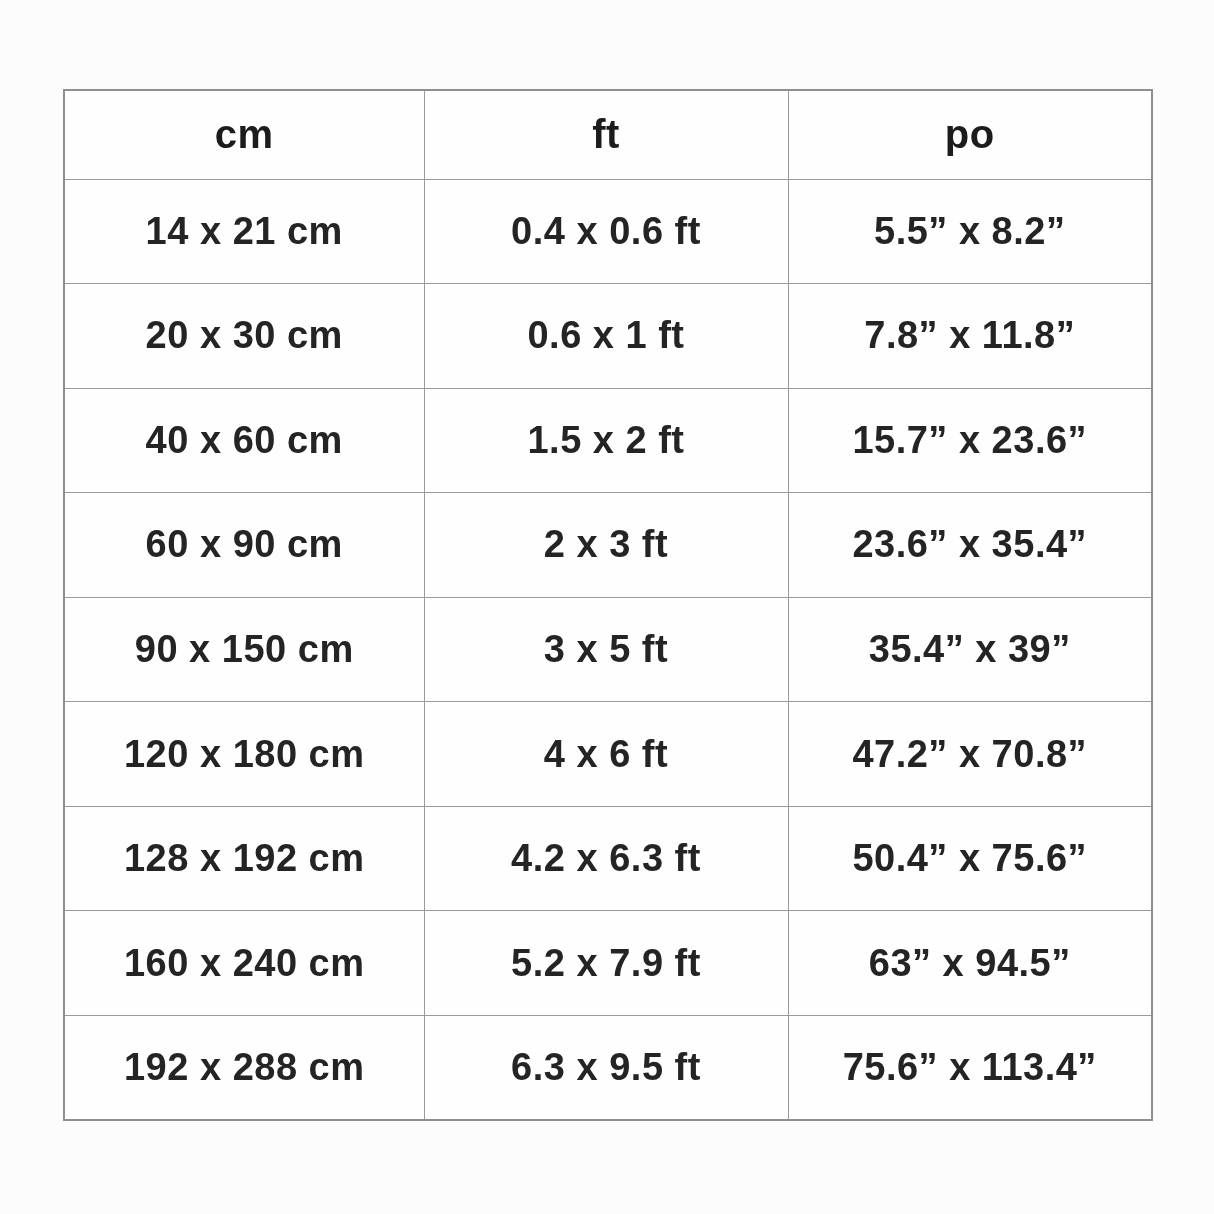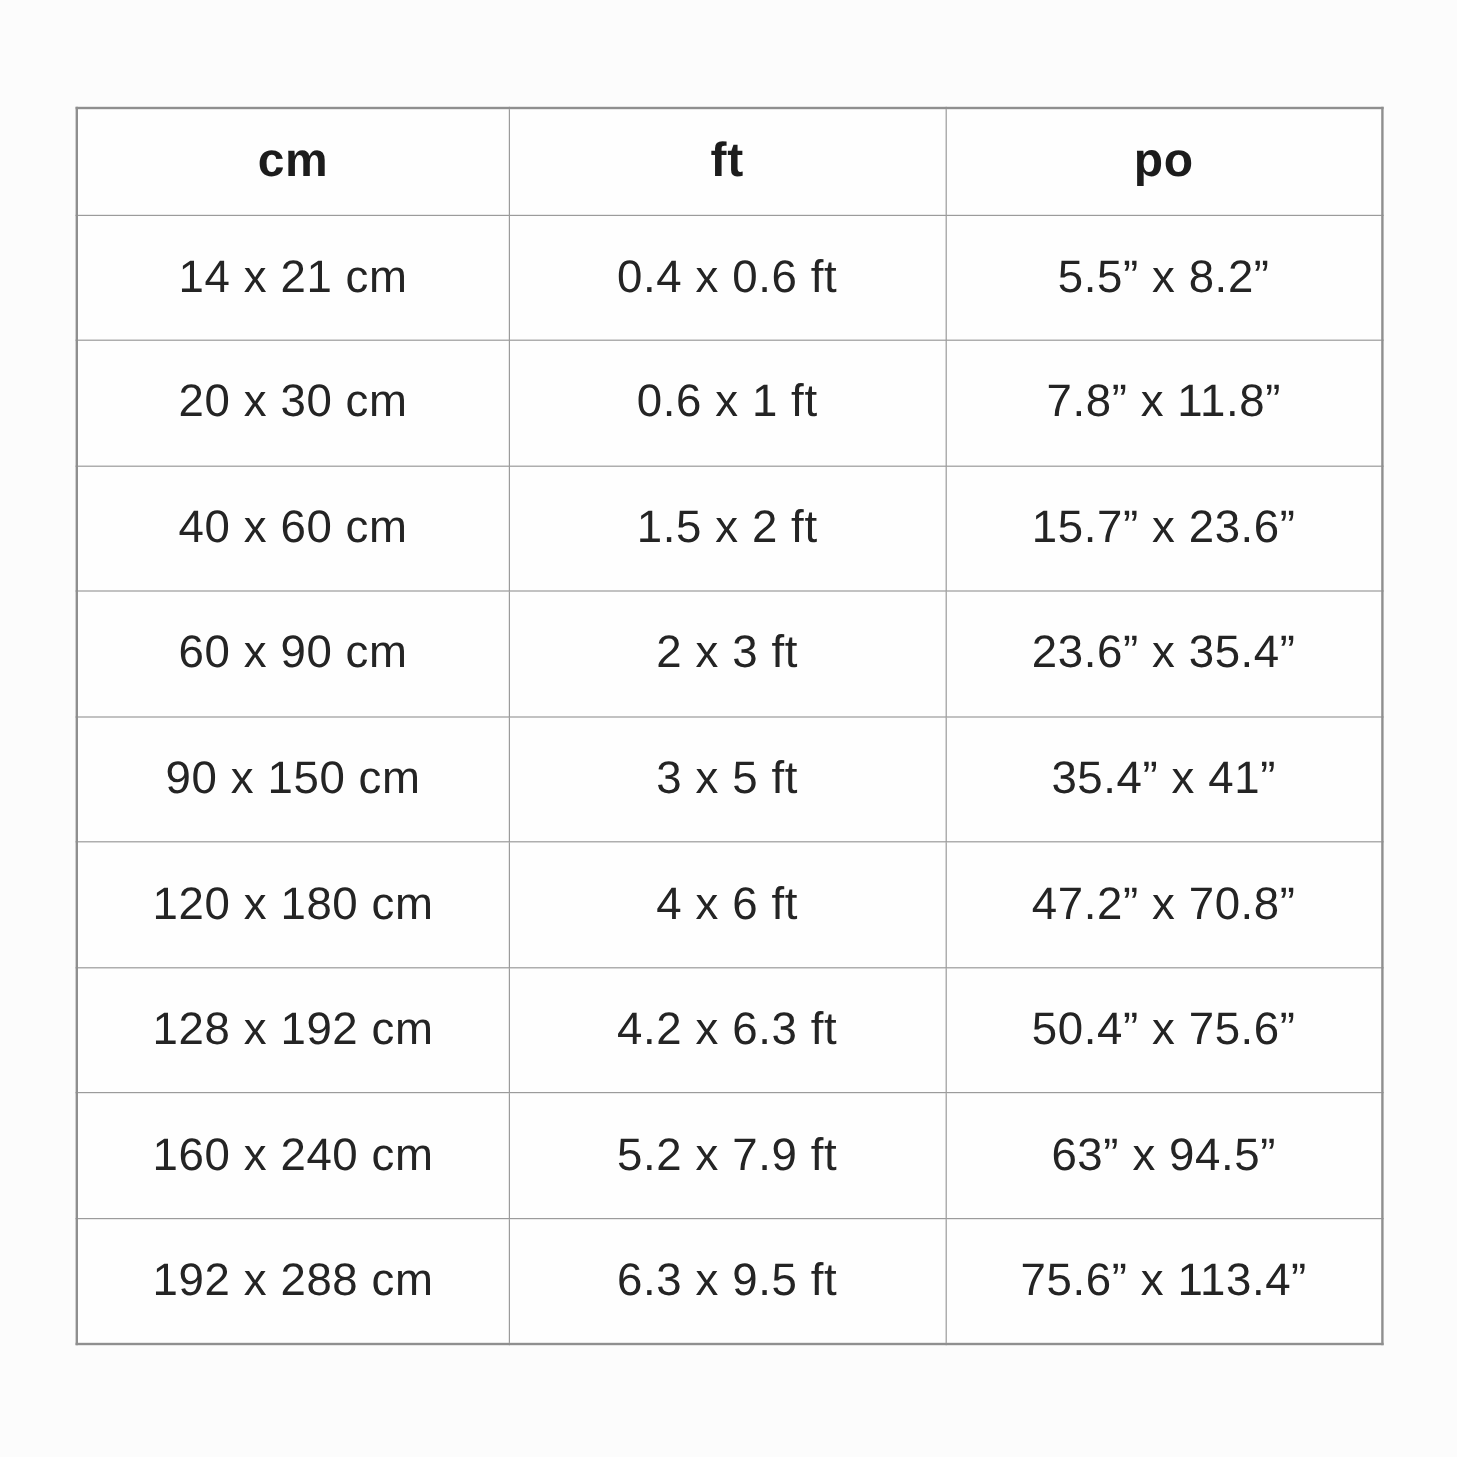--- a/index.html
+++ b/index.html
@@ -43,21 +43,21 @@
     height: 94px;
   }
   th.col-header {
     font-size: 40px;
     font-weight: 700;
     letter-spacing: 0.5px;
     color: #1c1c1c;
   }
   td.cell {
     font-size: 38px;
-    font-weight: 400;
+    font-weight: 700;
     letter-spacing: 0.5px;
     color: #242424;
   }
   col.c1 { width: 360px; }
   col.c2 { width: 364px; }
   col.c3 { width: 364px; }
 </style>
 </head>
 <body>
 
@@ -92,21 +92,21 @@
         <td class="cell">15.7” x 23.6”</td>
       </tr>
       <tr class="data-row">
         <td class="cell">60 x 90 cm</td>
         <td class="cell">2 x 3 ft</td>
         <td class="cell">23.6” x 35.4”</td>
       </tr>
       <tr class="data-row">
         <td class="cell">90 x 150 cm</td>
         <td class="cell">3 x 5 ft</td>
-        <td class="cell">35.4” x 41”</td>
+        <td class="cell">35.4” x 39”</td>
       </tr>
       <tr class="data-row">
         <td class="cell">120 x 180 cm</td>
         <td class="cell">4 x 6 ft</td>
         <td class="cell">47.2” x 70.8”</td>
       </tr>
       <tr class="data-row">
         <td class="cell">128 x 192 cm</td>
         <td class="cell">4.2 x 6.3 ft</td>
         <td class="cell">50.4” x 75.6”</td>

